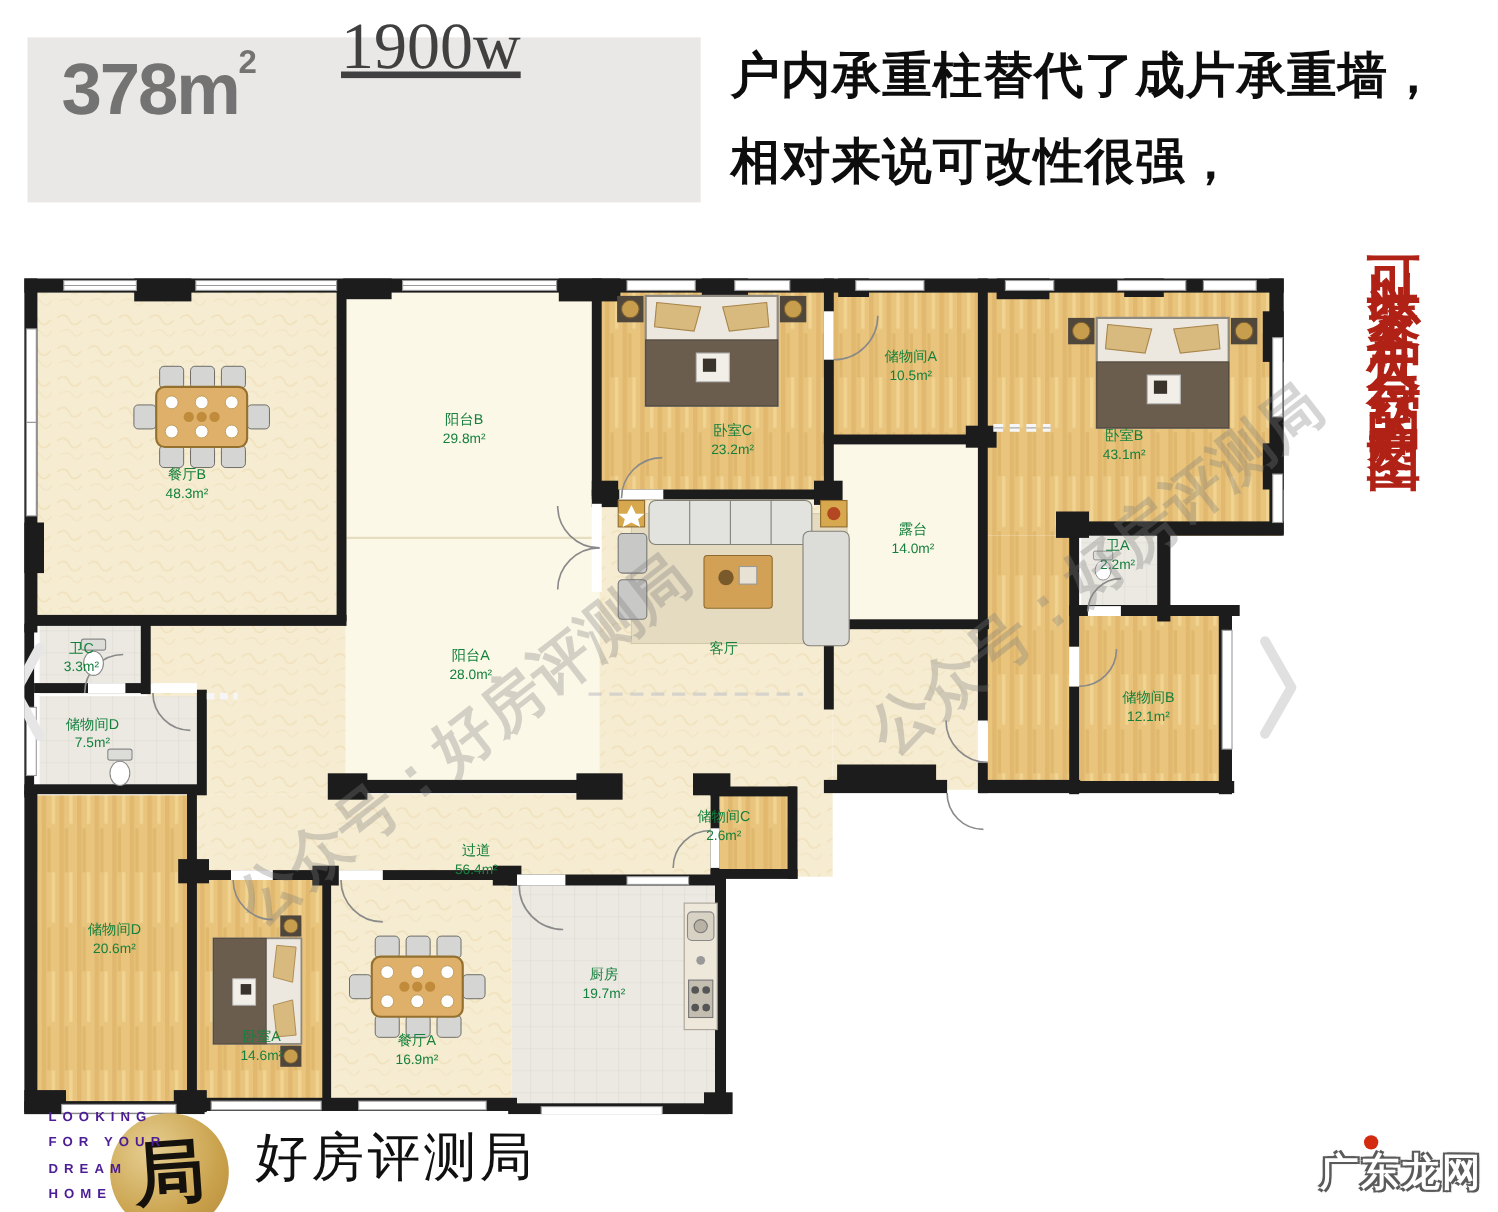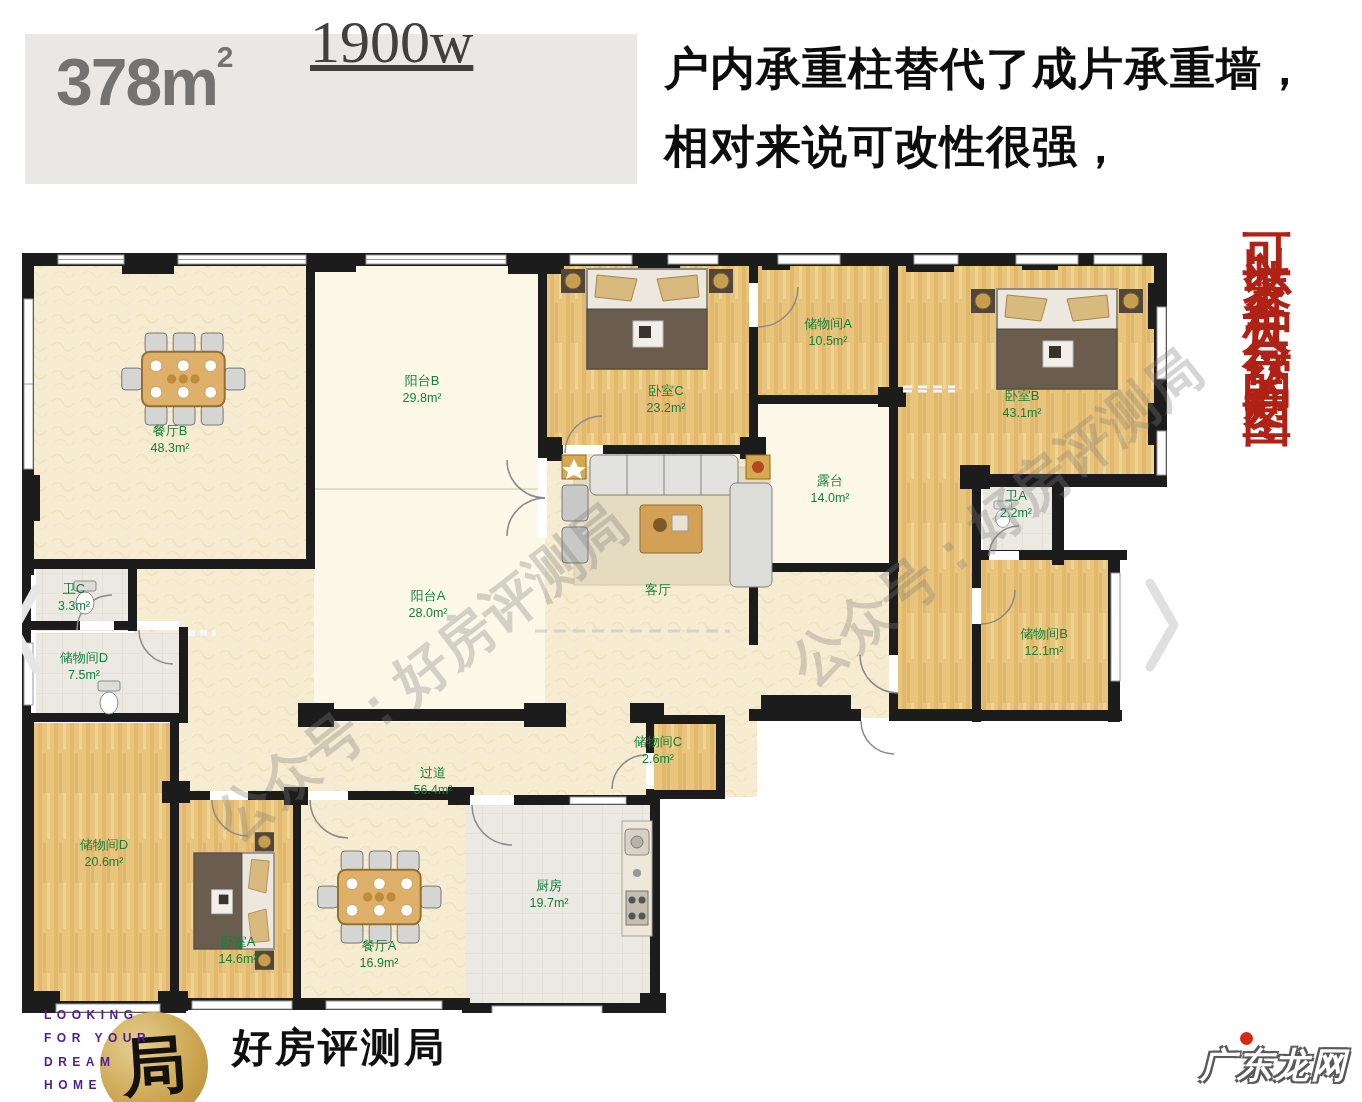--- a/index.html
+++ b/index.html
@@ -31,24 +31,24 @@
   .wm{position:absolute;transform:translate(-50%,-50%) rotate(-38deg);white-space:nowrap;
       font-size:56px;font-weight:700;color:rgba(125,125,125,0.32);z-index:5;pointer-events:none;}
   
   .logo-en{position:absolute;left:44px;top:1004px;font-size:12px;letter-spacing:5.5px;
            color:#4c1d95;font-weight:700;line-height:1.95;z-index:7;}
   .seal{position:absolute;left:100px;top:1012px;width:108px;height:108px;border-radius:50%;
         background:radial-gradient(circle at 35% 32%,#e6cf92,#c9a14b 62%,#b2883a);
         display:flex;align-items:center;justify-content:center;z-index:6;}
   .seal span{font-size:64px;color:#15110c;font-family:"Liberation Serif",serif;font-weight:700;
              transform:rotate(-4deg);}
-  .brand{position:absolute;left:232px;top:1020px;font-size:40px;font-weight:700;color:#101010;
+  .brand{position:absolute;left:232px;top:1020px;font-size:48px;font-weight:400;color:#101010;
          letter-spacing:3px;z-index:7;}
   
-  .corner{position:absolute;left:1200px;top:1042px;font-size:35px;font-weight:800;font-style:italic;
+  .corner{position:absolute;left:1200px;top:1042px;font-size:35px;font-weight:800;
           color:#fff;letter-spacing:2px;z-index:8;
           text-shadow:-2px -2px 0 #5a5a5a,2px -2px 0 #5a5a5a,-2px 2px 0 #5a5a5a,2px 2px 0 #5a5a5a,0 0 3px #5a5a5a;}
   .corner-dot{position:absolute;left:1240px;top:1032px;width:13px;height:13px;border-radius:50%;
               background:#d42a10;z-index:9;}
 </style>
 </head>
 <body>
 
 <div class="hdr-box"></div>
 <div class="area-txt"><span>378</span><span>m</span><sup>2</sup></div>

